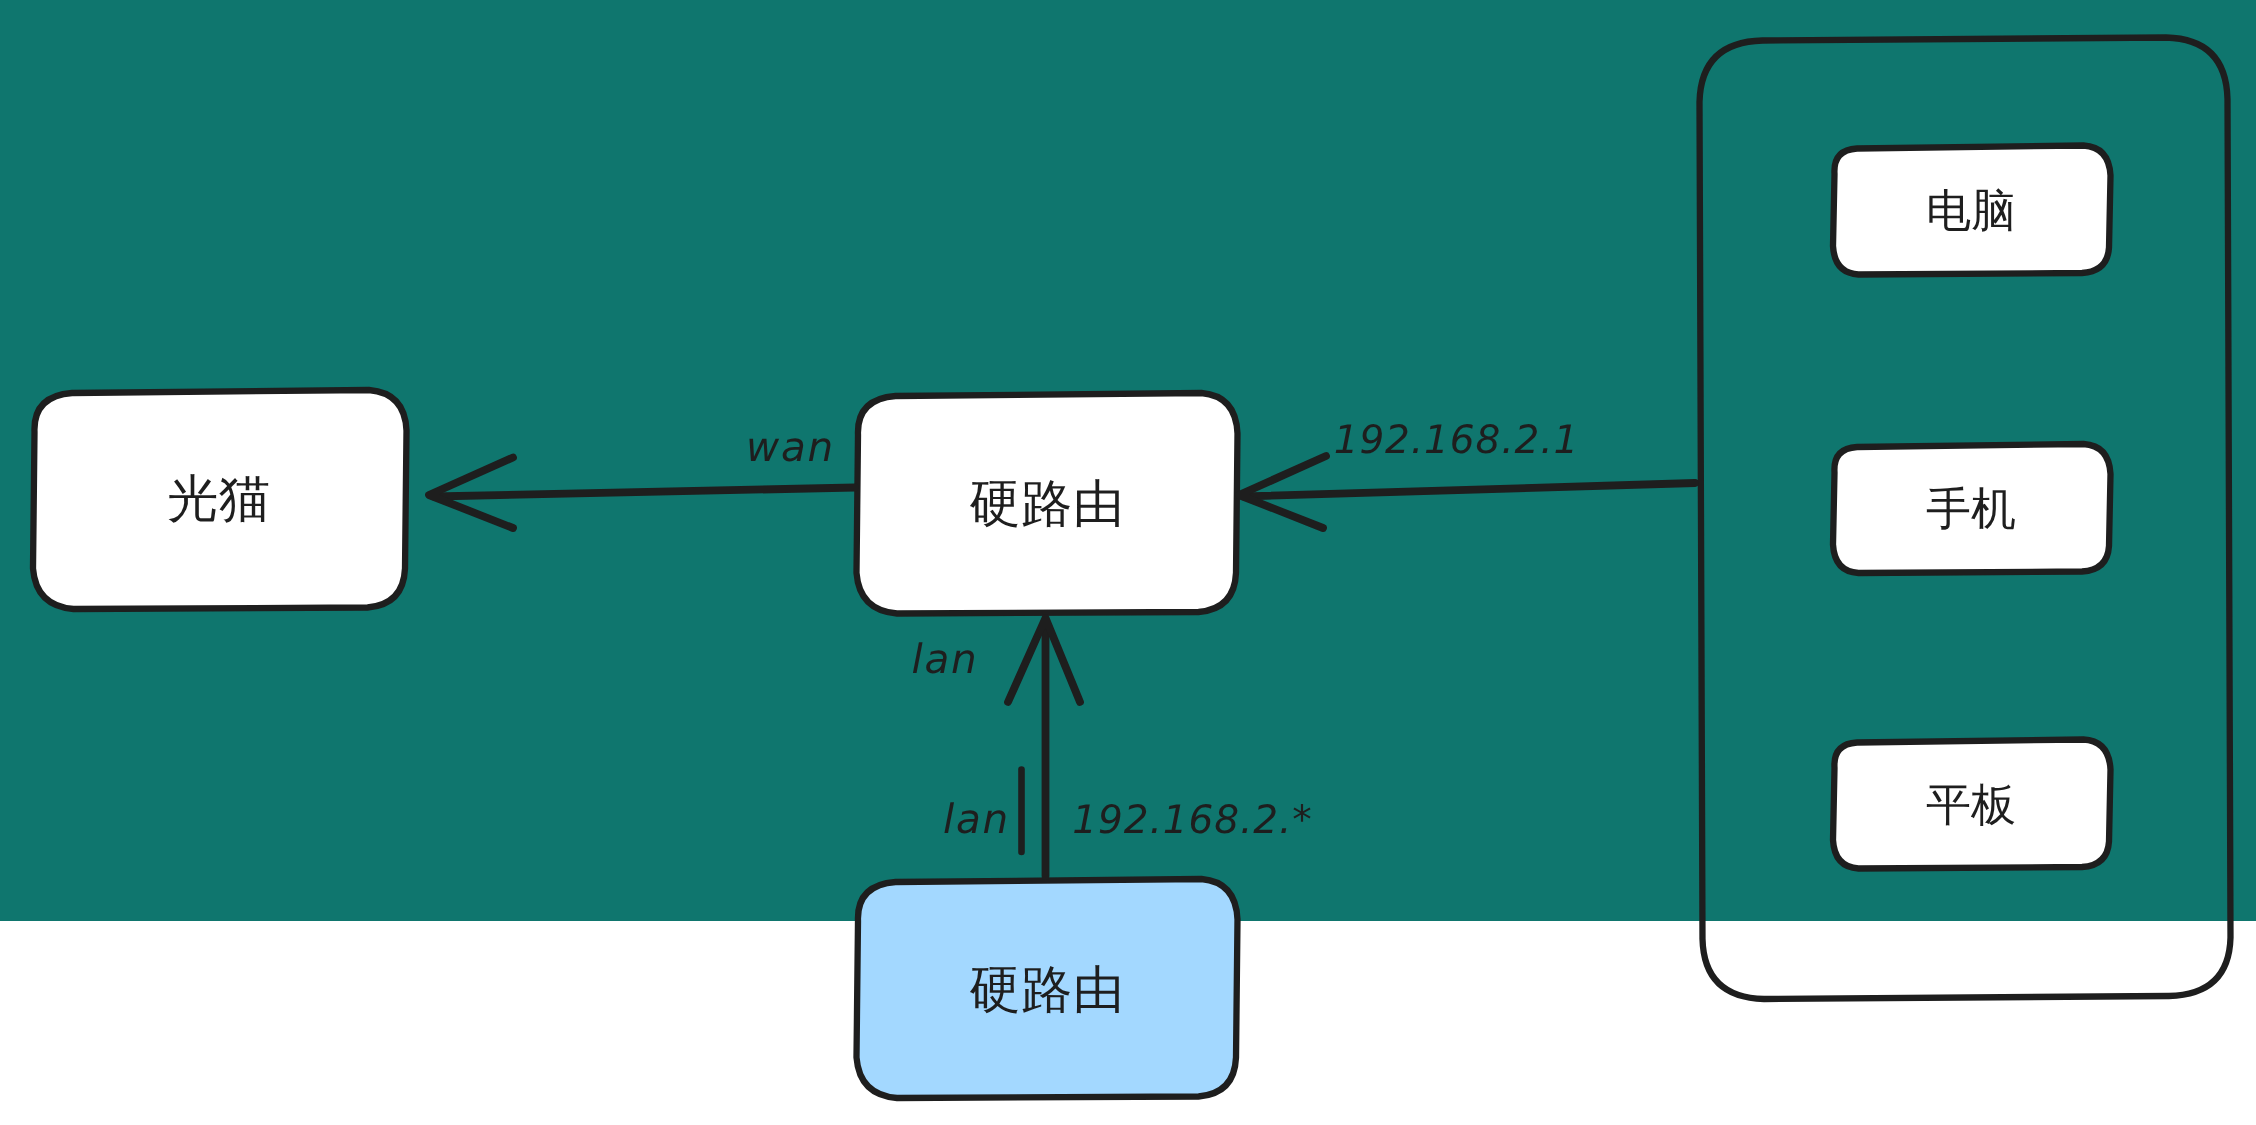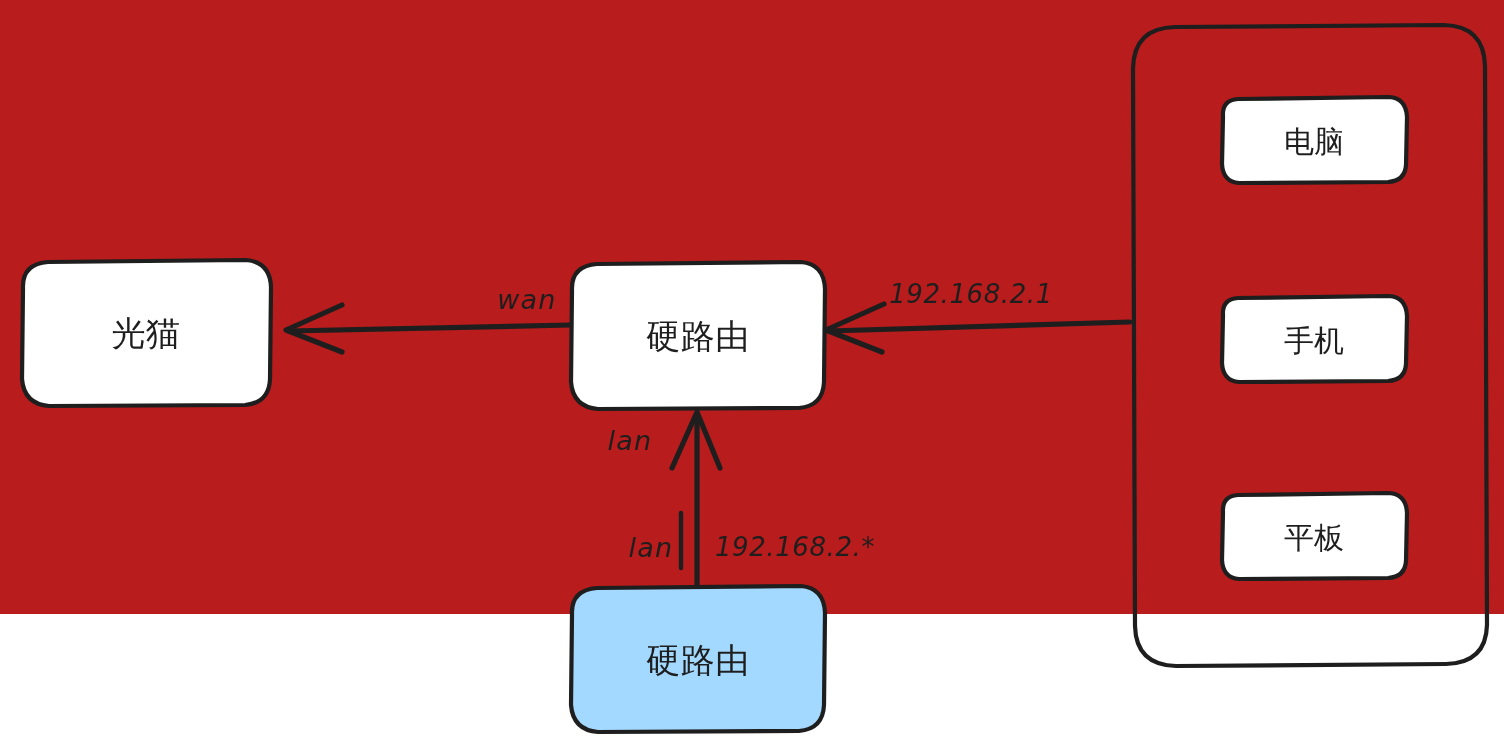--- a/index.html
+++ b/index.html
@@ -11,21 +11,21 @@
   body {
     width: 1504px;
     height: 750px;
     font-family: "Liberation Sans", sans-serif;
     overflow: hidden;
   }
   #diagram-root {
     position: relative;
     width: 1504px;
     height: 614px;
-    background: #b91c1c;
+    background: #0f766e;
   }
   svg.canvas {
     position: absolute;
     top: 0;
     left: 0;
     width: 1504px;
     height: 750px;
   }
   .node-shape {
     fill: #ffffff;

